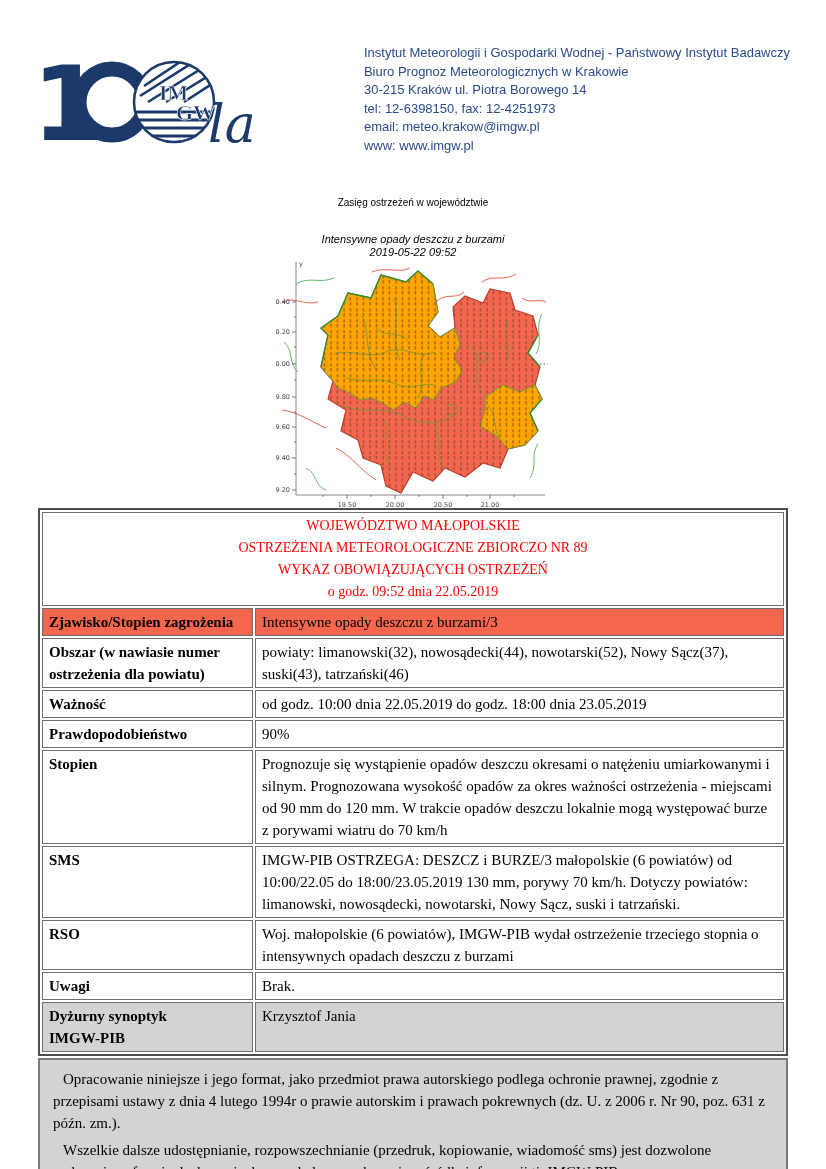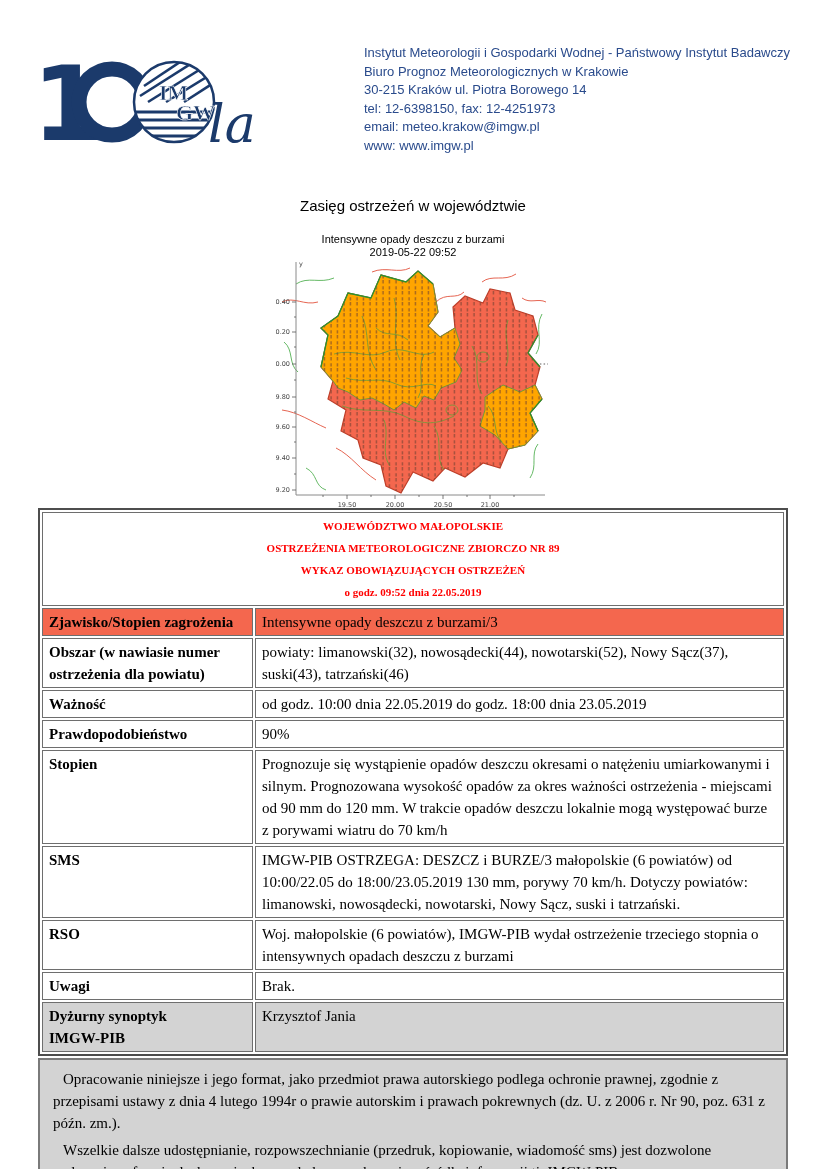--- a/index.html
+++ b/index.html
@@ -6,43 +6,43 @@
   .page{position:relative;width:826px;height:1169px;margin:0 auto;background:#fff;overflow:hidden;
         font-family:"Liberation Sans","DejaVu Sans",sans-serif;color:#000;}
 
   
   .logo{position:absolute;left:36px;top:50px;}
   .letterhead{position:absolute;top:44px;right:36px;
               color:var(--header-blue,#2A4B8C);font-size:13px;line-height:18.5px;}
   .letterhead .bold{font-weight:normal;}
 
   
-  .section-title{position:absolute;top:197px;left:0;width:100%;text-align:center;font-size:15px;}
-  .map-caption{position:absolute;top:233px;left:0;width:100%;text-align:center;font-size:11px;line-height:13px;}
+  .section-title{position:absolute;top:197px;left:0;width:100%;text-align:center;font-size:10px;}
+  .map-caption{position:absolute;top:233px;left:0;width:100%;text-align:center;font-size:11px;line-height:13px;font-style:italic;}
 
   
   .map-svg{position:absolute;left:276px;top:258px;}
   .region-red{fill:var(--map-red,#F4674E);stroke:#bf3f2a;stroke-width:1.2;}
   .region-orange{fill:var(--map-orange,#FFA500);stroke:#6f9c3a;stroke-width:1;}
   .powiat{fill:none;stroke:#6f9c3a;stroke-width:0.9;opacity:0.95;}
   .ctx-red{fill:none;stroke:#e2543e;stroke-width:0.9;}
   .ctx-green{fill:none;stroke:#55b155;stroke-width:0.9;}
   .outline-green{fill:none;stroke:#2f8f2f;stroke-width:1.3;}
   .axis{stroke:#8a8a8a;stroke-width:1;fill:none;}
   .tick{stroke:#555;stroke-width:0.8;}
   .ticklbl{font-family:"DejaVu Sans",sans-serif;font-size:6.5px;fill:#444;}
 
   
   .content{position:absolute;left:38px;top:508px;width:750px;}
   table.warning{border-collapse:separate;border-spacing:2px;border:2px solid #4d4d4d;
                 width:750px;background:#fff;
                 font-family:"Liberation Serif","DejaVu Serif",serif;font-size:15px;}
   table.warning td{border:1px solid #6e6e6e;padding:2px 6px;vertical-align:top;line-height:22px;}
-  td.title-cell{text-align:center;color:var(--title-red,#F00);font-weight:bold;
-                font-size:11px;line-height:25px;padding:5px 0;}
+  td.title-cell{text-align:center;color:var(--title-red,#F00);font-weight:normal;
+                font-size:14px;line-height:25px;padding:5px 0;}
   td.lbl{font-weight:bold;width:197px;}
   tr.hl td{background:var(--warning-bg,#F4674E);}
   tr.gray td{background:var(--gray-bg,#D3D3D3);}
 
   .copyright{margin-top:2px;border:2px solid #7a7a7a;background:var(--gray-bg,#D3D3D3);
              padding:3px 8px;font-family:"Liberation Serif","DejaVu Serif",serif;
              font-size:15px;line-height:22px;}
   .copyright p{margin:5px;text-indent:10px;}
 </style>
 </head>

